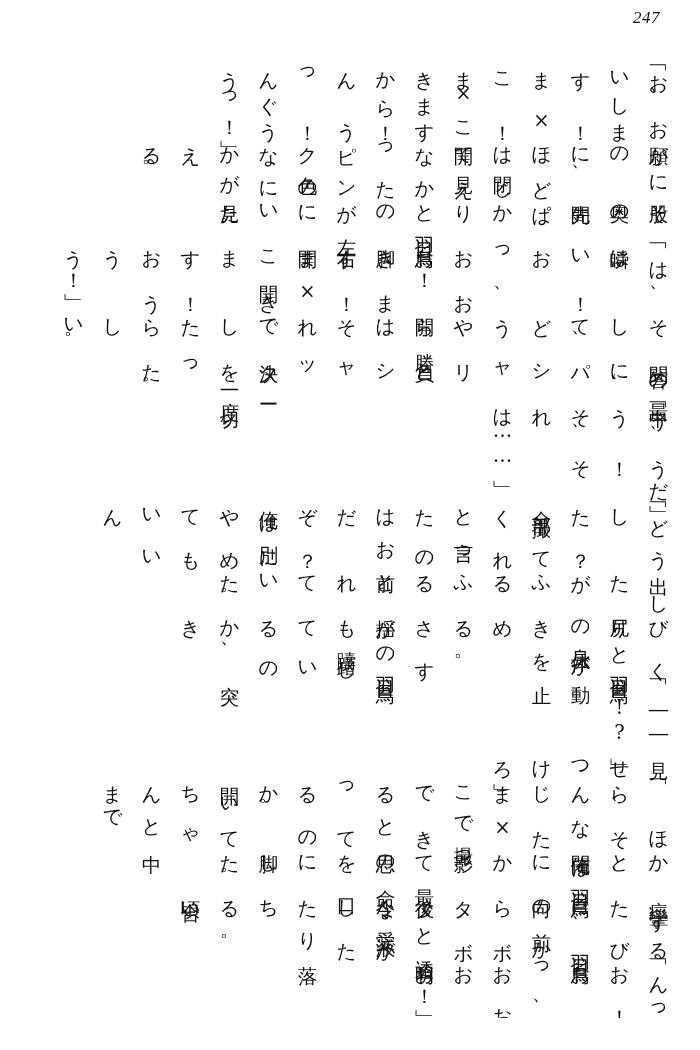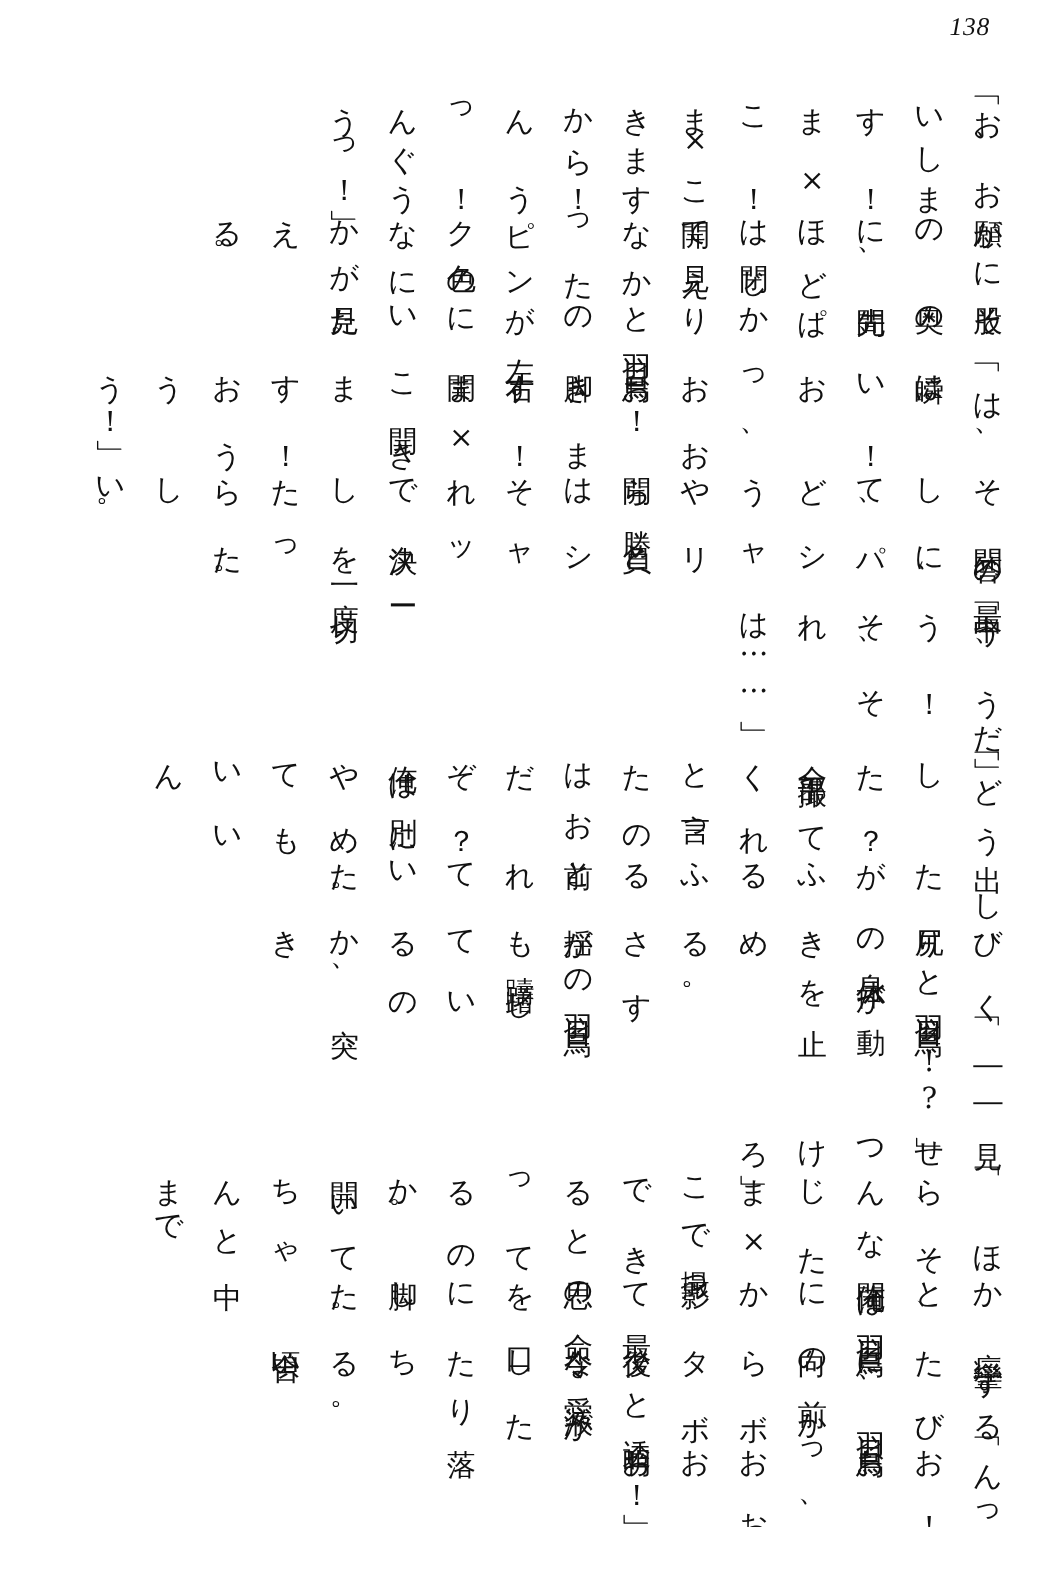--- a/index.html
+++ b/index.html
@@ -71,21 +71,21 @@
   
   .text-block .para {
     line-height: 2.0;
   }
 </style>
 </head>
 <body>
 
 <div class="page">
 
-  <div class="page-number">138</div>
+  <div class="page-number">247</div>
 
   <div class="text-block">
     <div class="para">「んっお！　おっ、おおおお！」</div>
     <div class="para">痙攣するたびに、羽目鳥の前からボタボタと透明な愛液がしたたり落ちる。　頃合い</div>
     <div class="para">かと、俺は羽目鳥に向かって最後の命令を口にした。</div>
     <div class="para">「ほら、そんな閉じたま×こで撮影できると思ってるのか。　脚開いてちゃんと中まで</div>
     <div class="para">見せつけろ」</div>
     <div class="para">「――ッ!?」</div>
     <div class="para">びくりと羽目鳥の身体が動きを止める。　さすがの羽目鳥も躊躇しているのか、突き</div>
     <div class="para">出した尻がふるふると揺れていた。</div>

